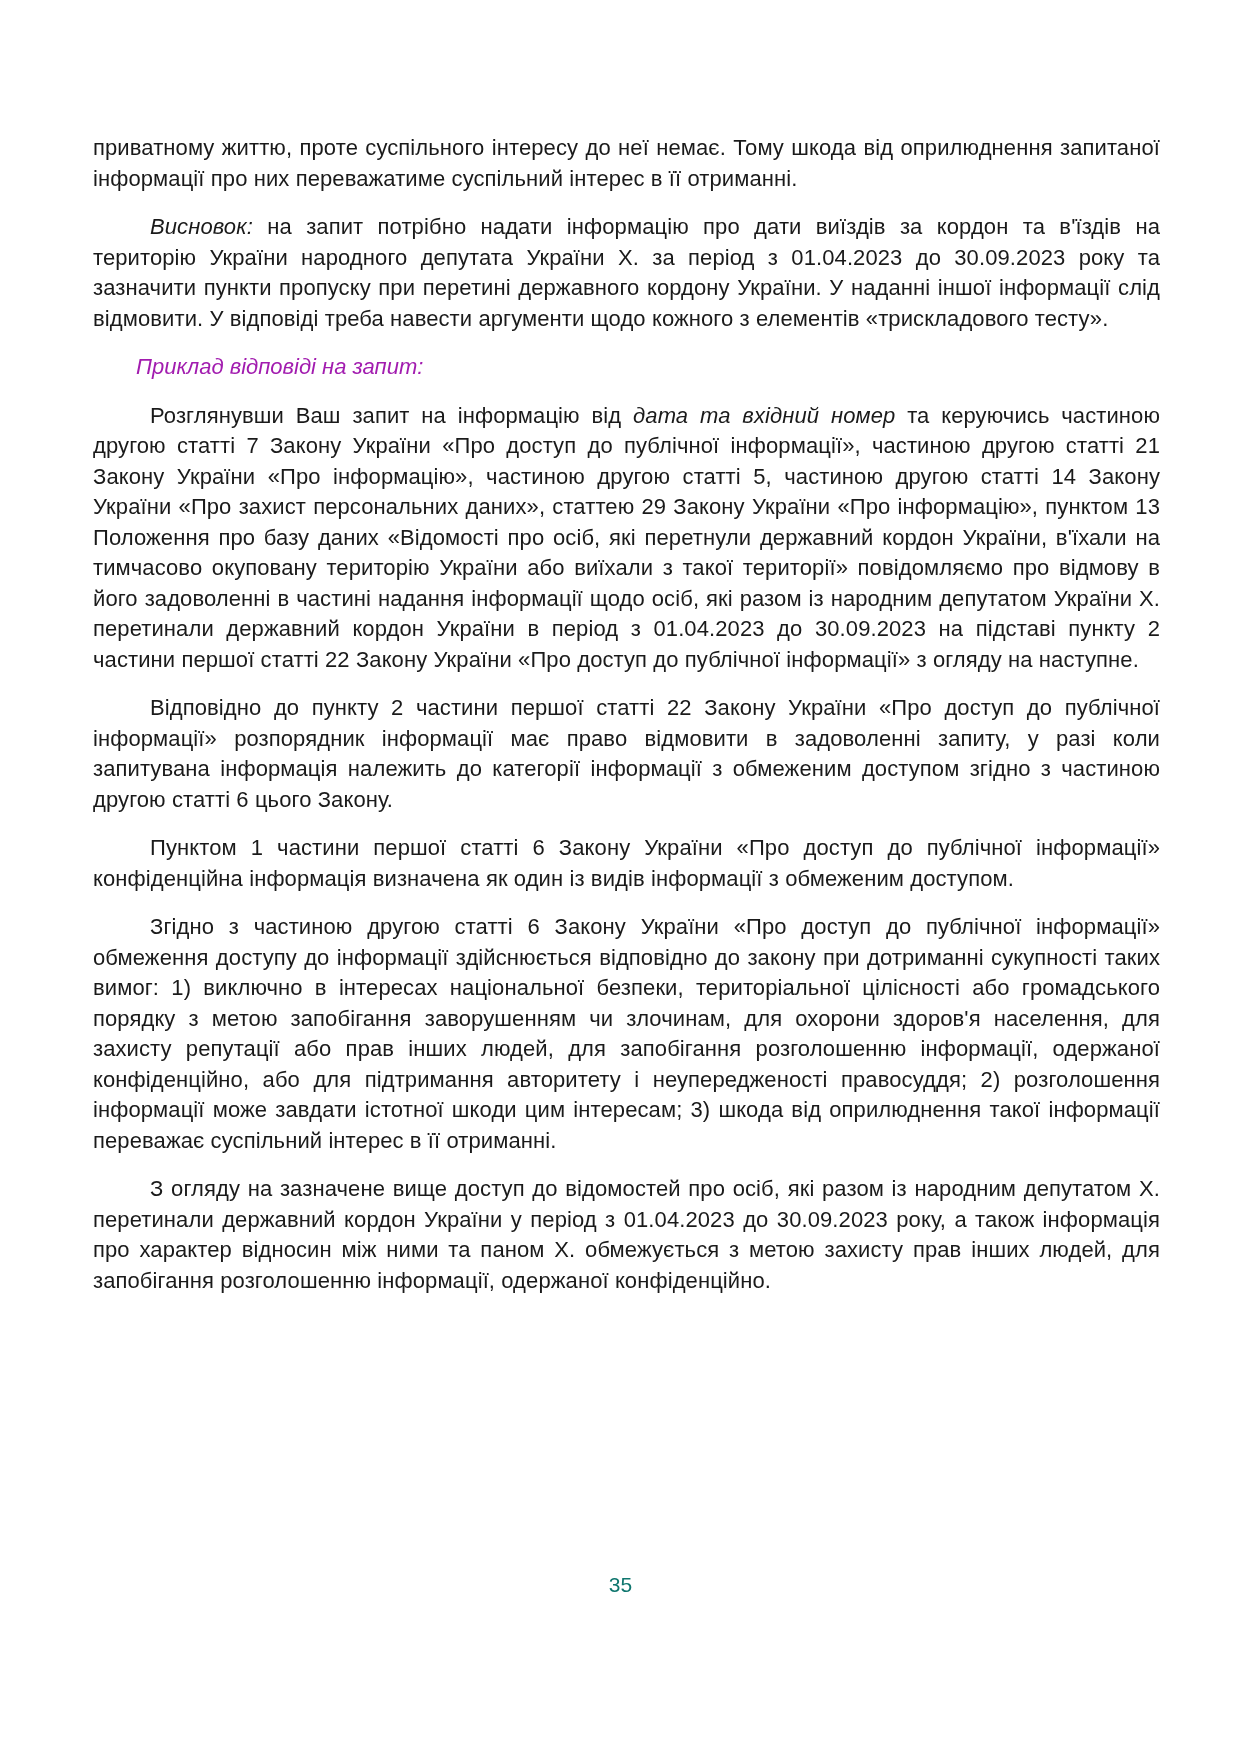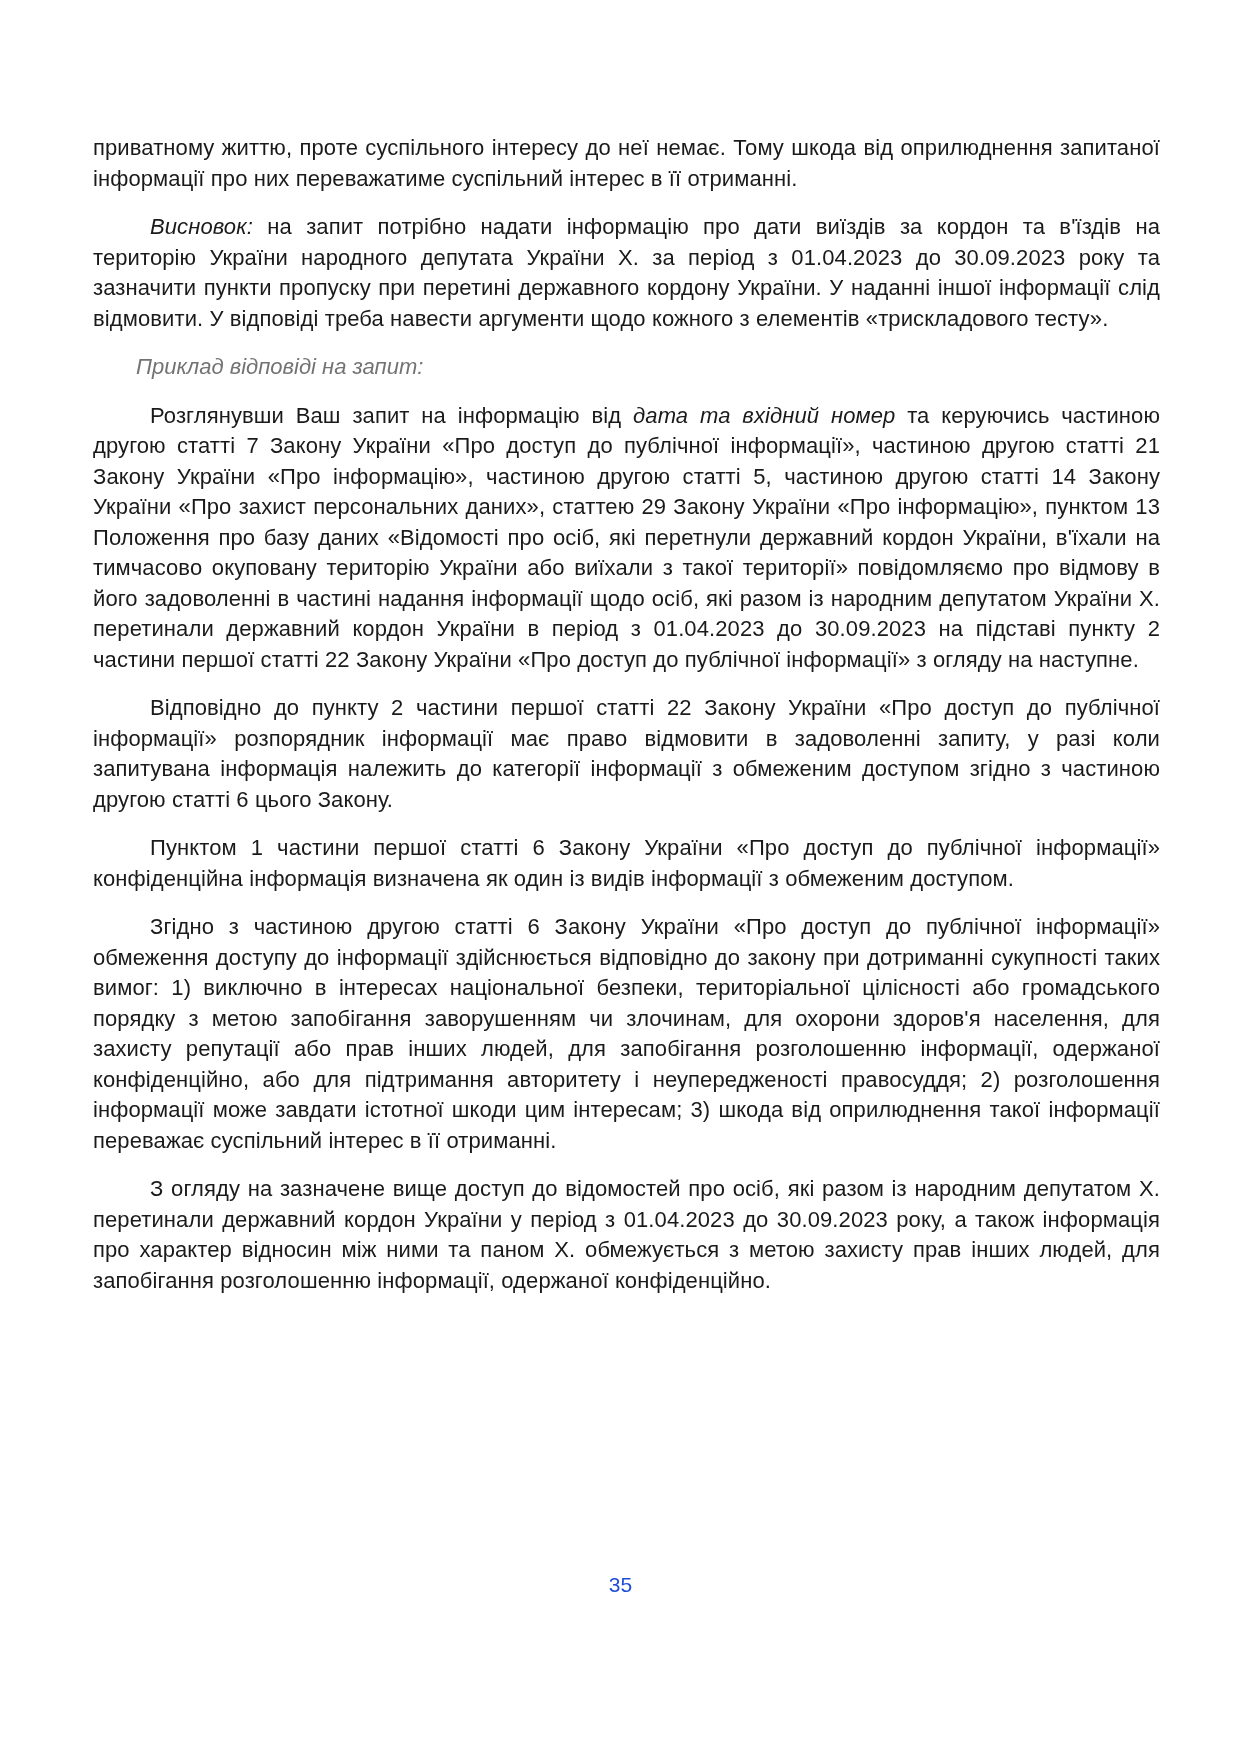--- a/index.html
+++ b/index.html
@@ -32,31 +32,31 @@
       text-indent: 57px;
     }
     .em {
       font-style: italic;
     }
     .heading-example {
       margin: 0 0 18px 0;
       font-size: 22px;
       line-height: 30.5px;
       font-style: italic;
-      color: #737373;
+      color: #a21caf;
       text-indent: 57px;
     }
     .page-number {
       position: absolute;
       left: 0;
       width: 1241px;
       top: 1573px;
       text-align: center;
       font-size: 21px;
-      color: #1d4ed8;
+      color: #0f766e;
     }
   </style>
 </head>
 <body>
 
 <div class="page">
 
   <p class="para">приватному життю, проте суспільного інтересу до неї немає. Тому шкода від оприлюднення запитаної інформації про них переважатиме суспільний інтерес в її отриманні.</p>
 
   <p class="para indent"><span class="em">Висновок:</span><span> на запит потрібно надати інформацію про дати виїздів за кордон та в'їздів на територію України народного депутата України Х. за період з 01.04.2023 до 30.09.2023 року та зазначити пункти пропуску при перетині державного кордону України. У наданні іншої інформації слід відмовити. У відповіді треба навести аргументи щодо кожного з елементів «трискладового тесту».</span></p>

